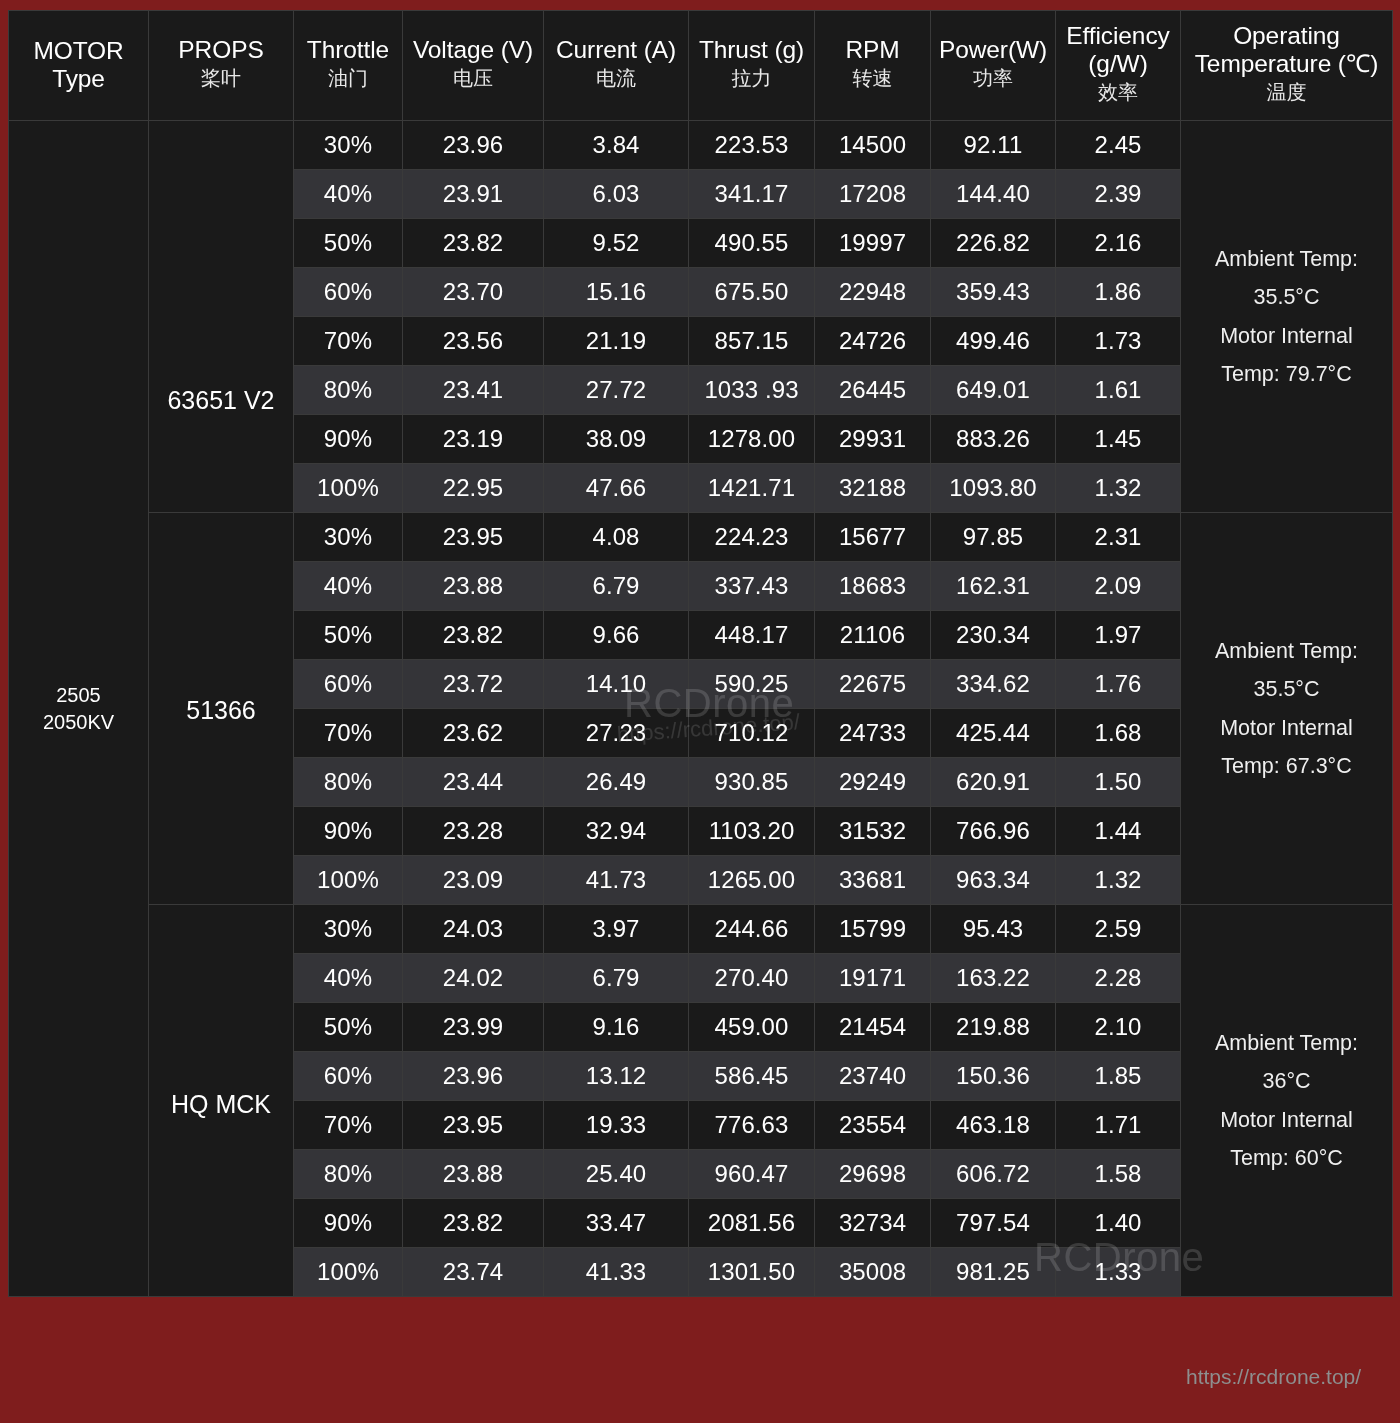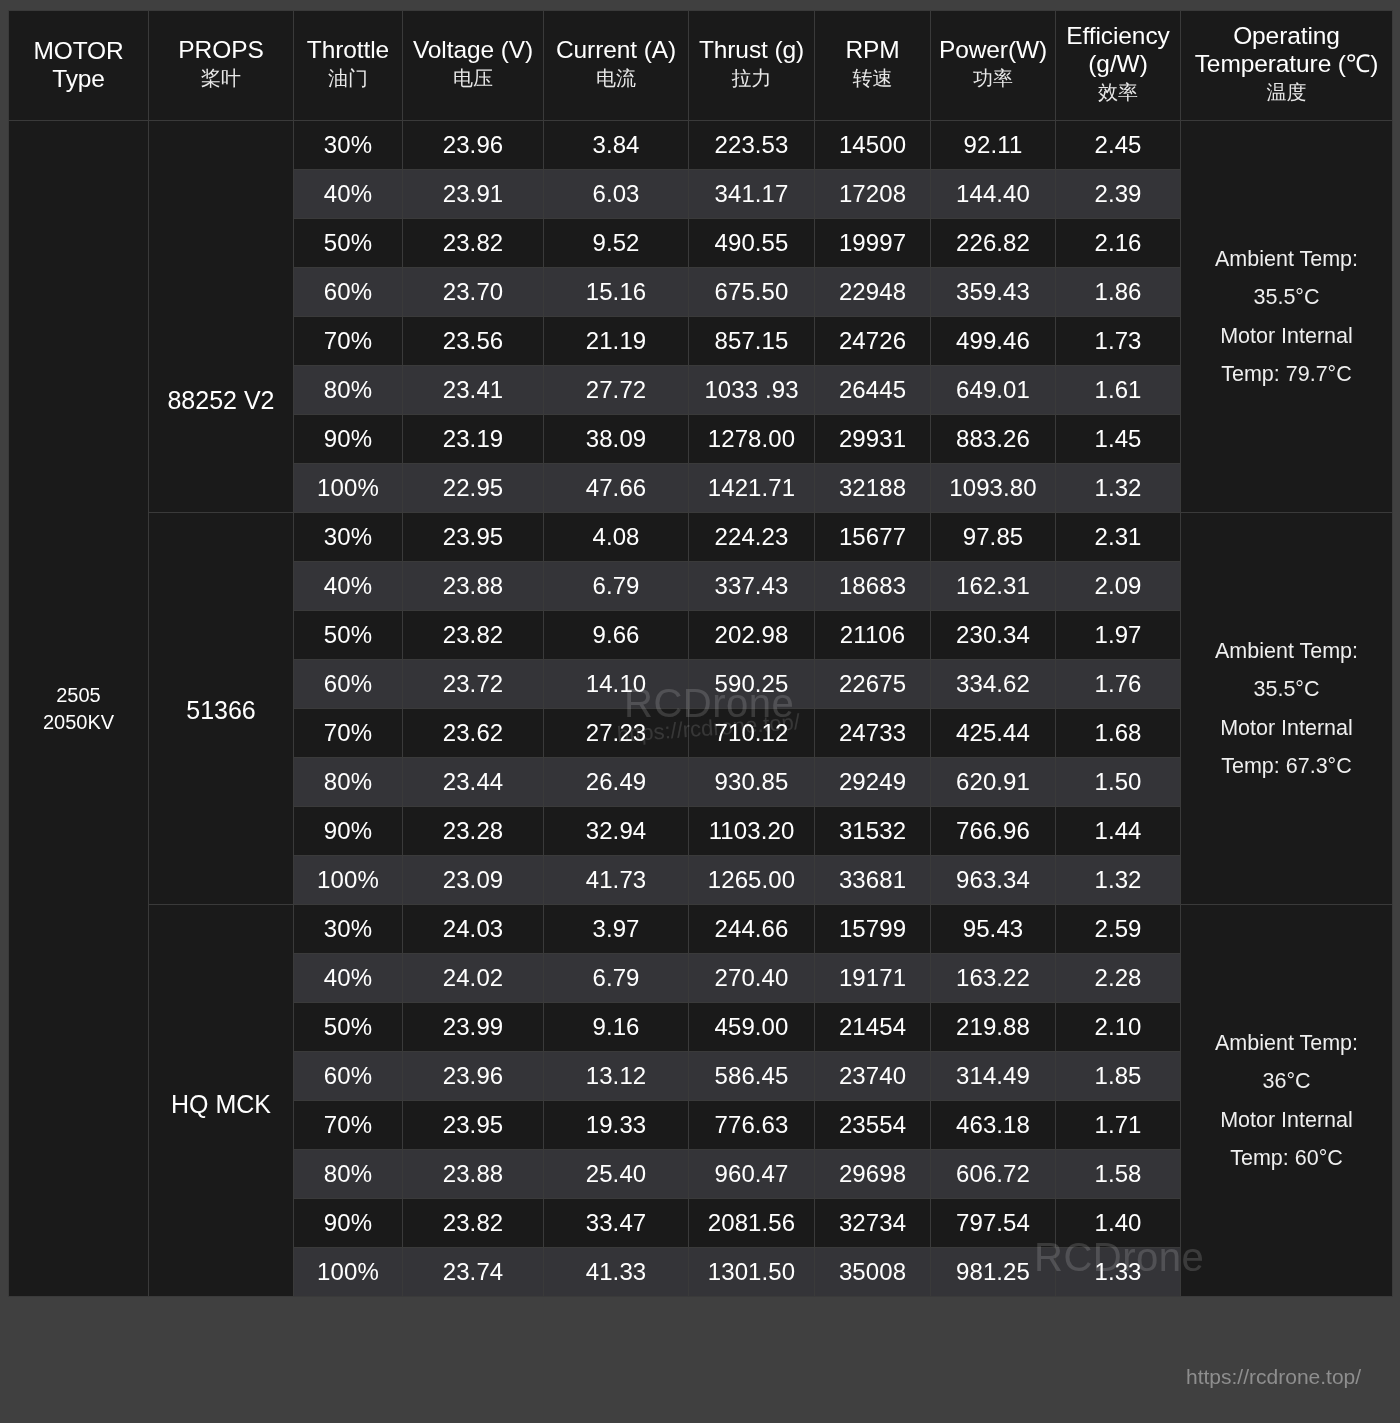--- a/index.html
+++ b/index.html
@@ -6,21 +6,21 @@
   html, body {
     margin: 0; padding: 0;
     background: #141414;
     width: 1400px; height: 1423px;
     overflow: hidden;
     font-family: "Liberation Sans", sans-serif;
   }
   #page {
     position: relative;
     width: 1400px; height: 1423px;
-    background: #404040;
+    background: #7f1d1d;
   }
 
   table.perf {
     position: absolute;
     left: 8px; top: 10px;
     width: 1384px;
     border-collapse: collapse;
     table-layout: fixed;
     color: #f2f2f2;
   }
@@ -182,21 +182,21 @@
         </th>
       </tr>
     </thead>
 
     <tbody id="tbody">
         <tr class="plain">
           <td class="motor-cell" rowspan="24">
             <div>2505</div>
             <div>2050KV</div>
           </td>
-          <td class="prop-cell" rowspan="8"><span>88252 V2</span></td>
+          <td class="prop-cell" rowspan="8"><span>63651 V2</span></td>
           <td class="data">30%</td>
           <td class="data">23.96</td>
           <td class="data">3.84</td>
           <td class="data">223.53</td>
           <td class="data">14500</td>
           <td class="data">92.11</td>
           <td class="data">2.45</td>
           <td class="temp-cell" rowspan="8">
             <div>Ambient Temp:</div>
             <div>35.5°C</div>
@@ -289,21 +289,21 @@
           <td class="data">6.79</td>
           <td class="data">337.43</td>
           <td class="data">18683</td>
           <td class="data">162.31</td>
           <td class="data">2.09</td>
         </tr>
         <tr class="plain">
           <td class="data">50%</td>
           <td class="data">23.82</td>
           <td class="data">9.66</td>
-          <td class="data">202.98</td>
+          <td class="data">448.17</td>
           <td class="data">21106</td>
           <td class="data">230.34</td>
           <td class="data">1.97</td>
         </tr>
         <tr class="band">
           <td class="data">60%</td>
           <td class="data">23.72</td>
           <td class="data">14.10</td>
           <td class="data">590.25</td>
           <td class="data">22675</td>
@@ -379,21 +379,21 @@
           <td class="data">21454</td>
           <td class="data">219.88</td>
           <td class="data">2.10</td>
         </tr>
         <tr class="band">
           <td class="data">60%</td>
           <td class="data">23.96</td>
           <td class="data">13.12</td>
           <td class="data">586.45</td>
           <td class="data">23740</td>
-          <td class="data">314.49</td>
+          <td class="data">150.36</td>
           <td class="data">1.85</td>
         </tr>
         <tr class="plain">
           <td class="data">70%</td>
           <td class="data">23.95</td>
           <td class="data">19.33</td>
           <td class="data">776.63</td>
           <td class="data">23554</td>
           <td class="data">463.18</td>
           <td class="data">1.71</td>

